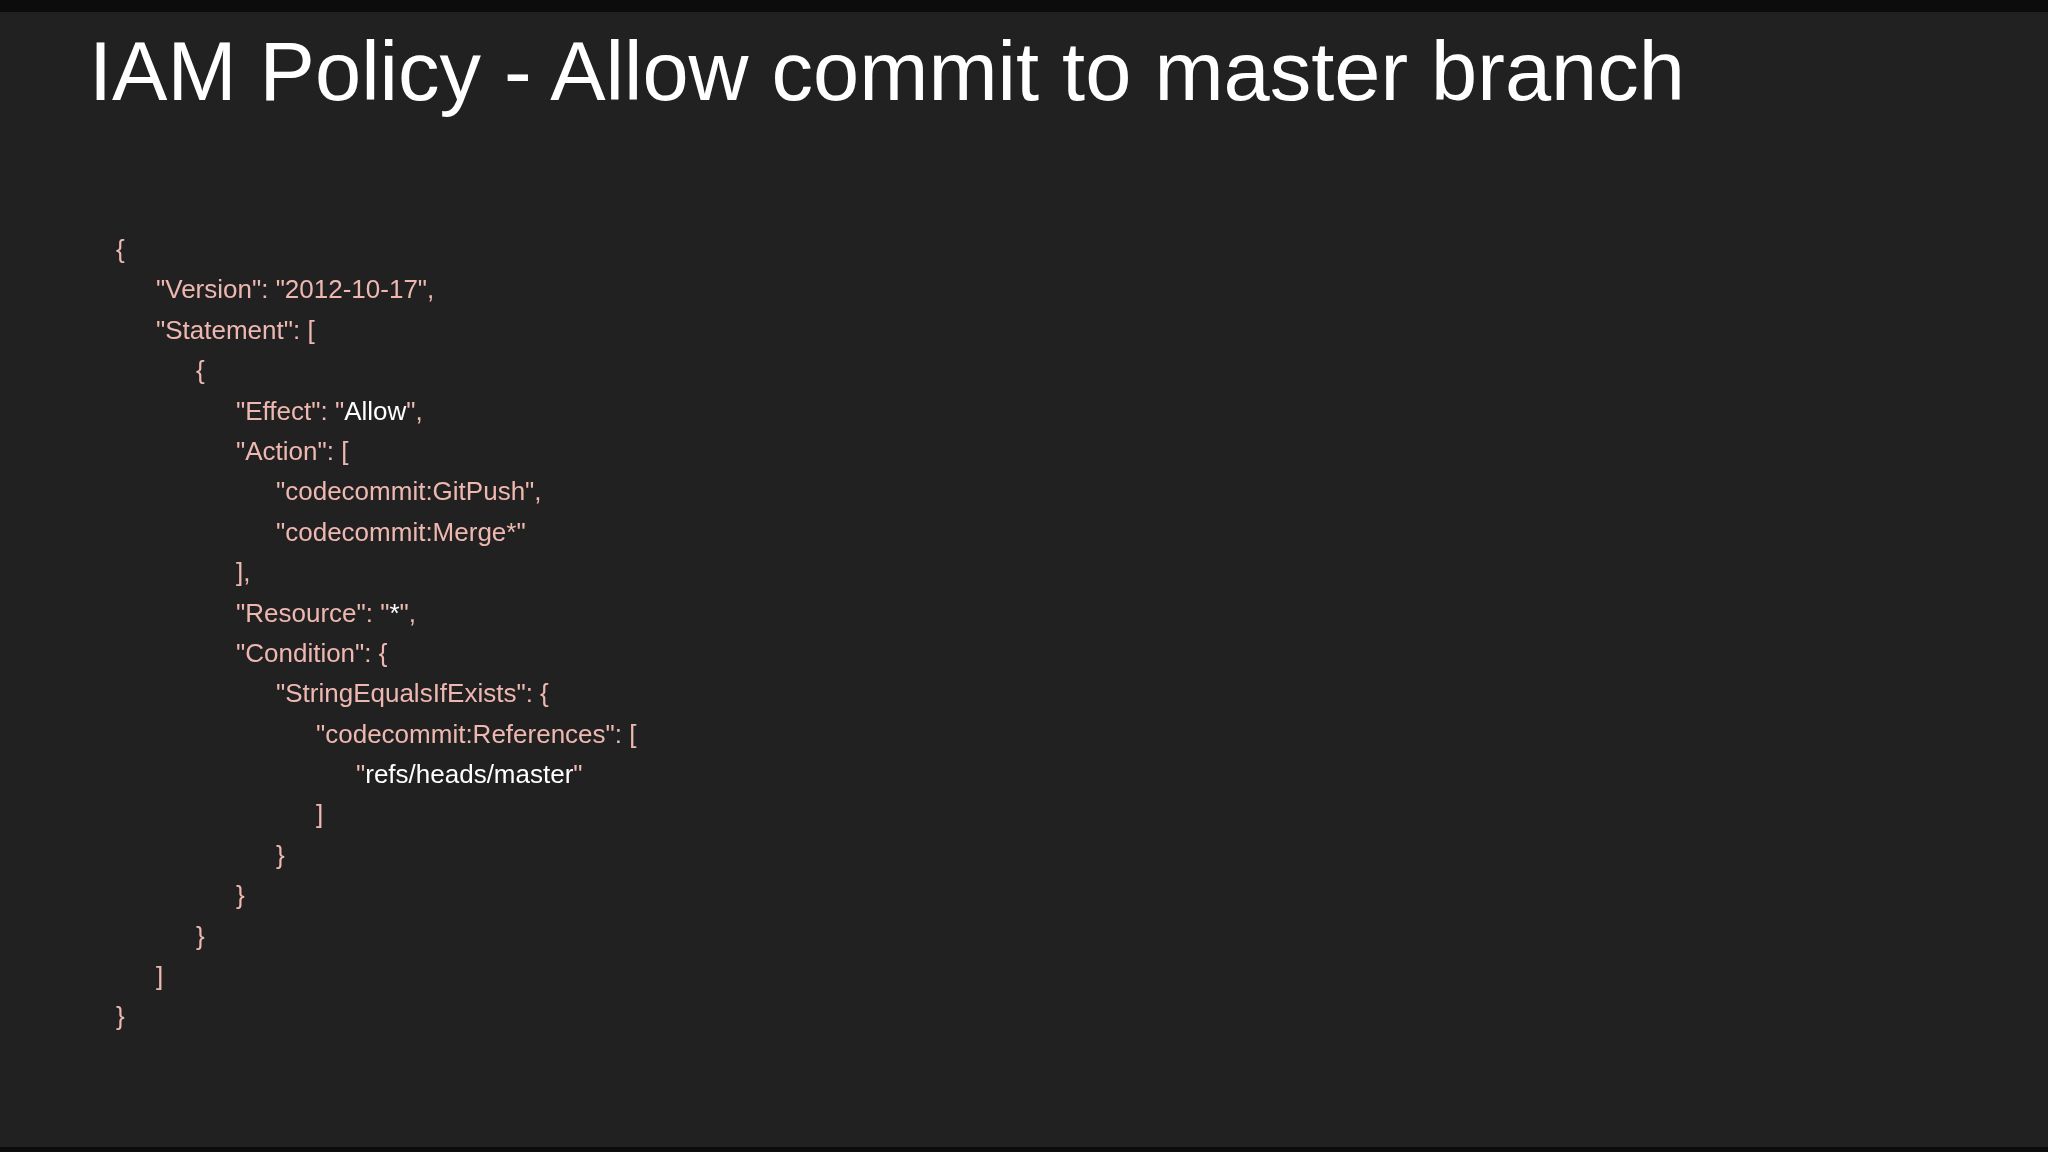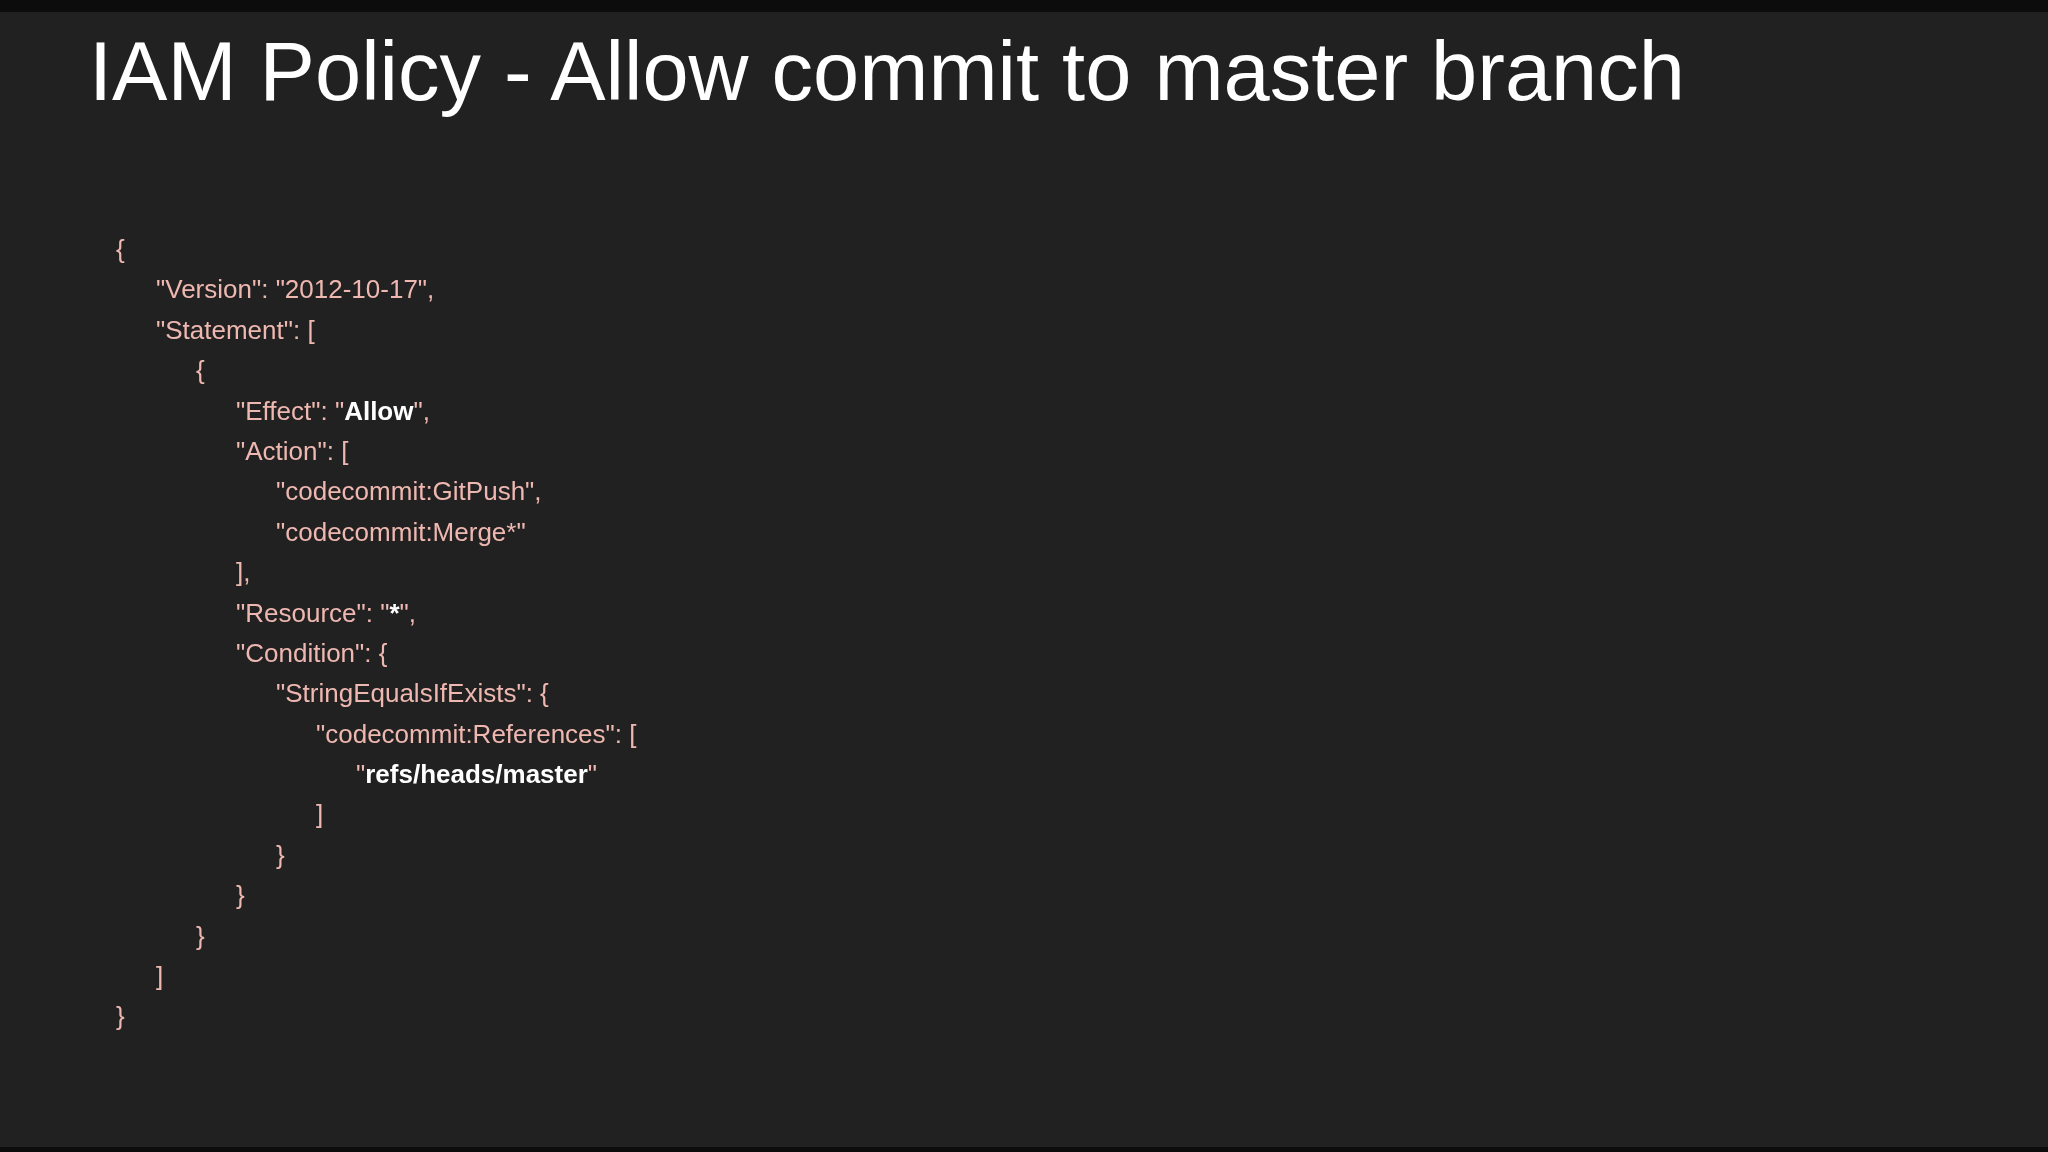--- a/index.html
+++ b/index.html
@@ -50,21 +50,21 @@
     line-height: 40.4px;
     color: var(--code-color);
     white-space: pre;
   }
   .code-line {
     height: 40.4px;
   }
   .code-seg { color: var(--code-color); }
   .code-seg.hl {
     color: var(--code-highlight);
-    font-weight: 700;
+    font-weight: 400;
   }
 </style>
 </head>
 <body>
 
 <div class="slide">
   <div class="letterbox top"></div>
 
   <h1 class="slide-title">IAM Policy - Allow commit to master branch</h1>
 

